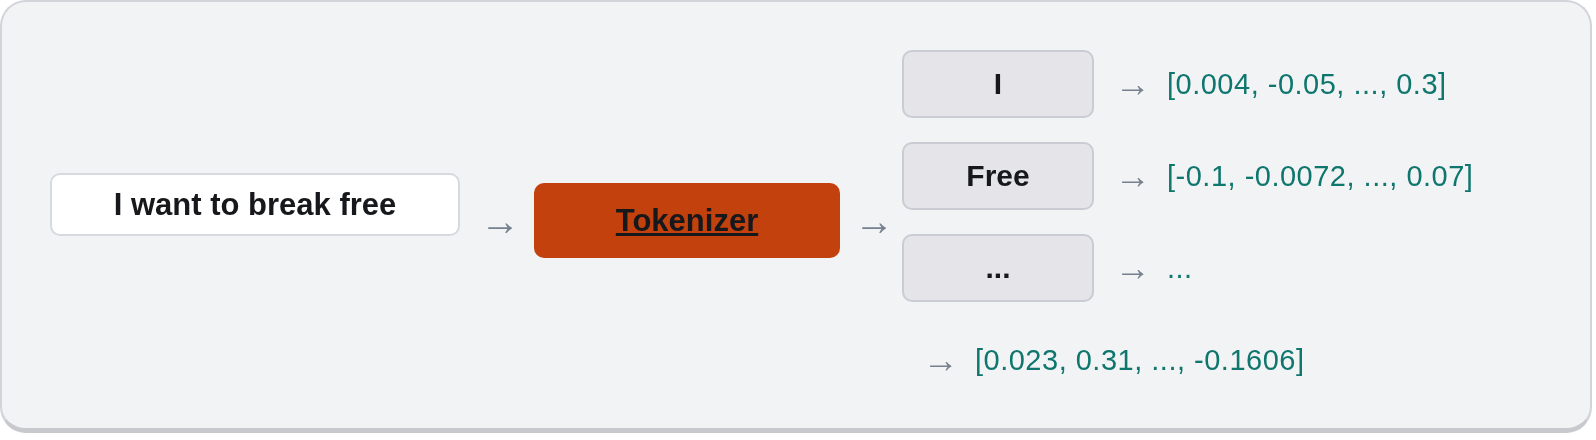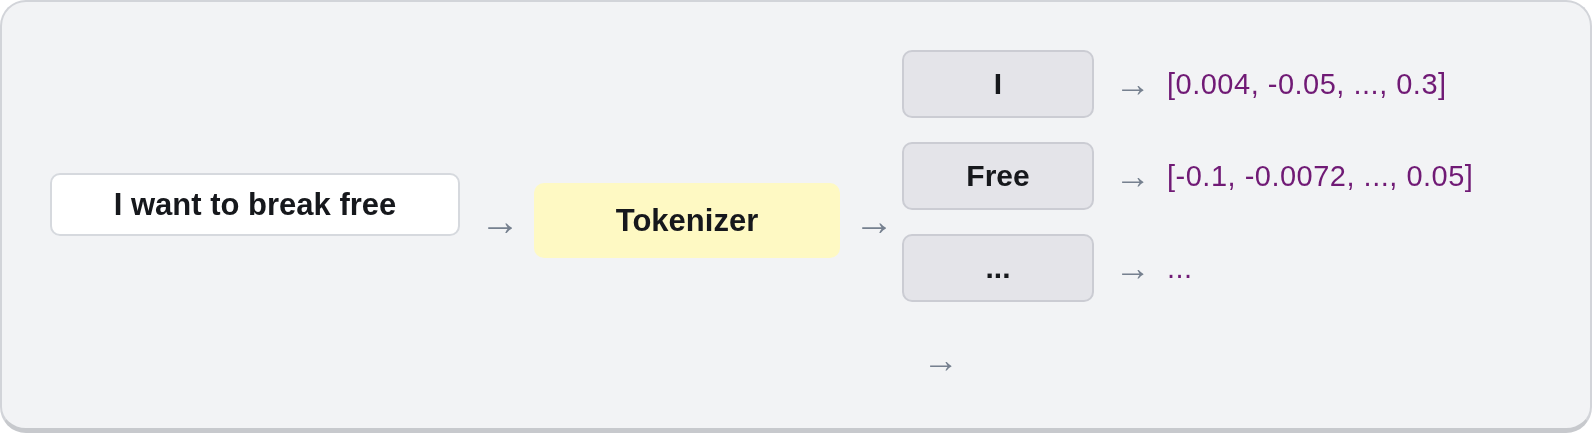--- a/index.html
+++ b/index.html
@@ -35,22 +35,23 @@
   .input-box {
     left: 48px; top: 171px;
     width: 410px; height: 63px;
     background: #ffffff;
     border: 2px solid #d6d9de;
     font-size: 31px;
   }
   .tokenizer-box {
     left: 532px; top: 181px;
     width: 306px; height: 75px;
-    background: #fef9c3;
+    background: #c2410c;
     font-size: 31px;
+    text-decoration: underline;
   }
   .flow-arrow {
     position: absolute;
     width: 44px;
     text-align: center;
     font-size: 40px;
     line-height: 44px;
     color: #76808f;
     font-weight: 400;
   }
@@ -80,21 +81,21 @@
     margin-left: 21px;
     width: 36px;
     text-align: center;
     font-size: 36px;
     color: #76808f;
     flex: none;
   }
   .vector-text {
     margin-left: 16px;
     font-size: 29px;
-    color: #701a75;
+    color: #0f766e;
     white-space: nowrap;
     letter-spacing: 0.5px;
   }
 </style>
 </head>
 <body>
 
 <div class="card">
 
   <div class="box input-box">
@@ -117,29 +118,30 @@
       </div>
       <div class="row-arrow">→</div>
       <div class="vector-text">[0.004, -0.05, ..., 0.3]</div>
     </div>
 
     <div class="token-row">
       <div class="box token-box">
         <span>Free</span>
       </div>
       <div class="row-arrow">→</div>
-      <div class="vector-text">[-0.1, -0.0072, ..., 0.05]</div>
+      <div class="vector-text">[-0.1, -0.0072, ..., 0.07]</div>
     </div>
 
     <div class="token-row">
       <div class="box token-box">
         <span>...</span>
       </div>
       <div class="row-arrow">→</div>
       <div class="vector-text">...</div>
     </div>
 
     <div class="token-row">
       <div class="row-arrow">→</div>
+      <div class="vector-text">[0.023, 0.31, ..., -0.1606]</div>
     </div>
 
   </div>
 </div>
 
 </body></html>

